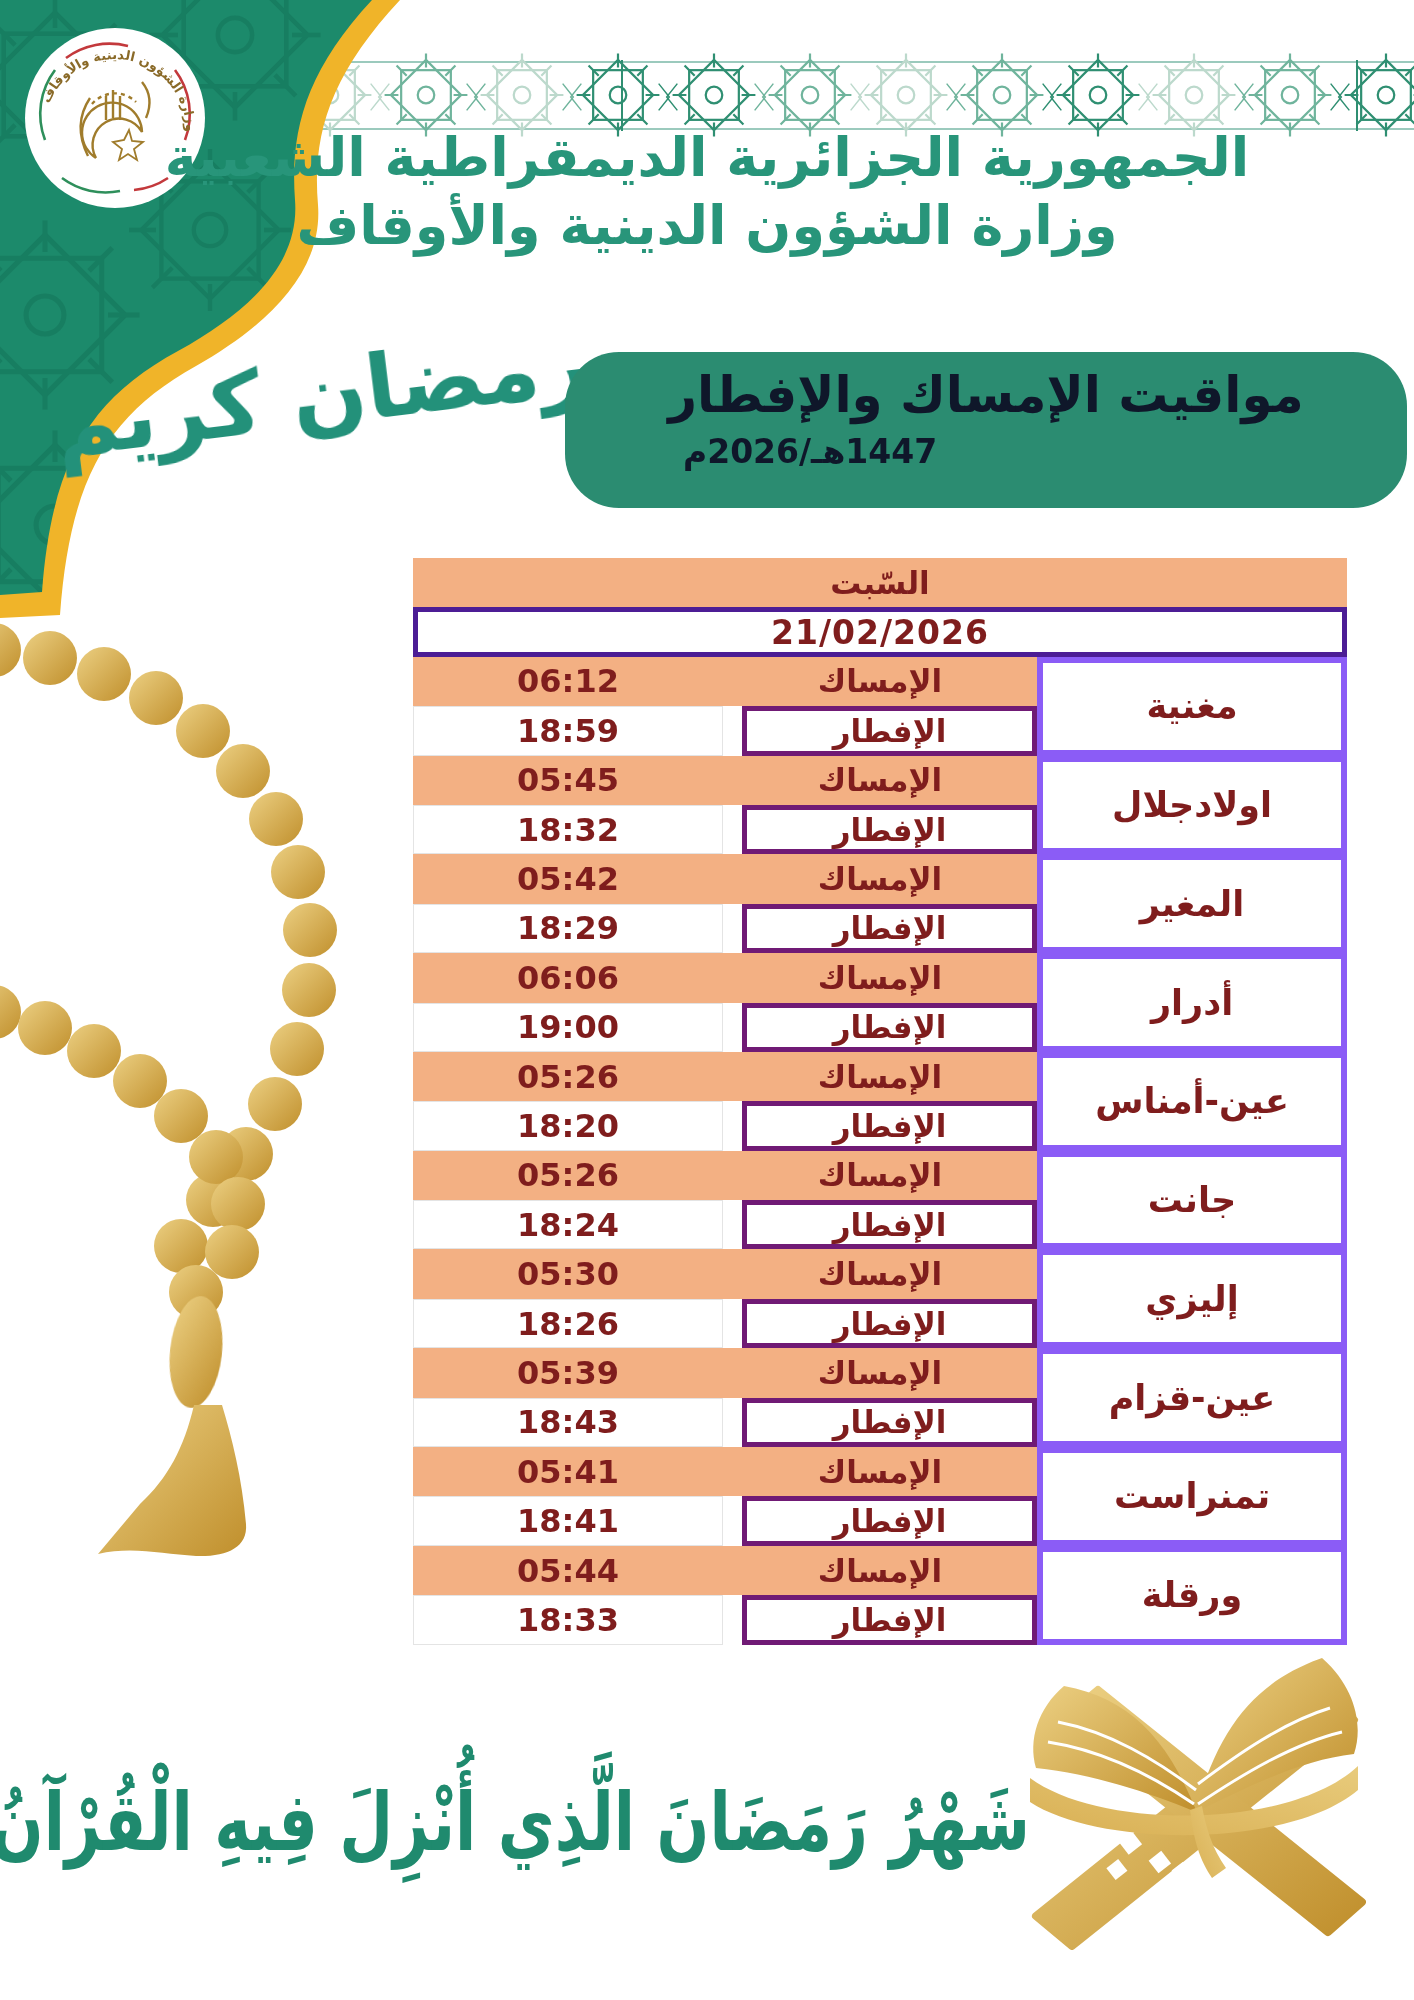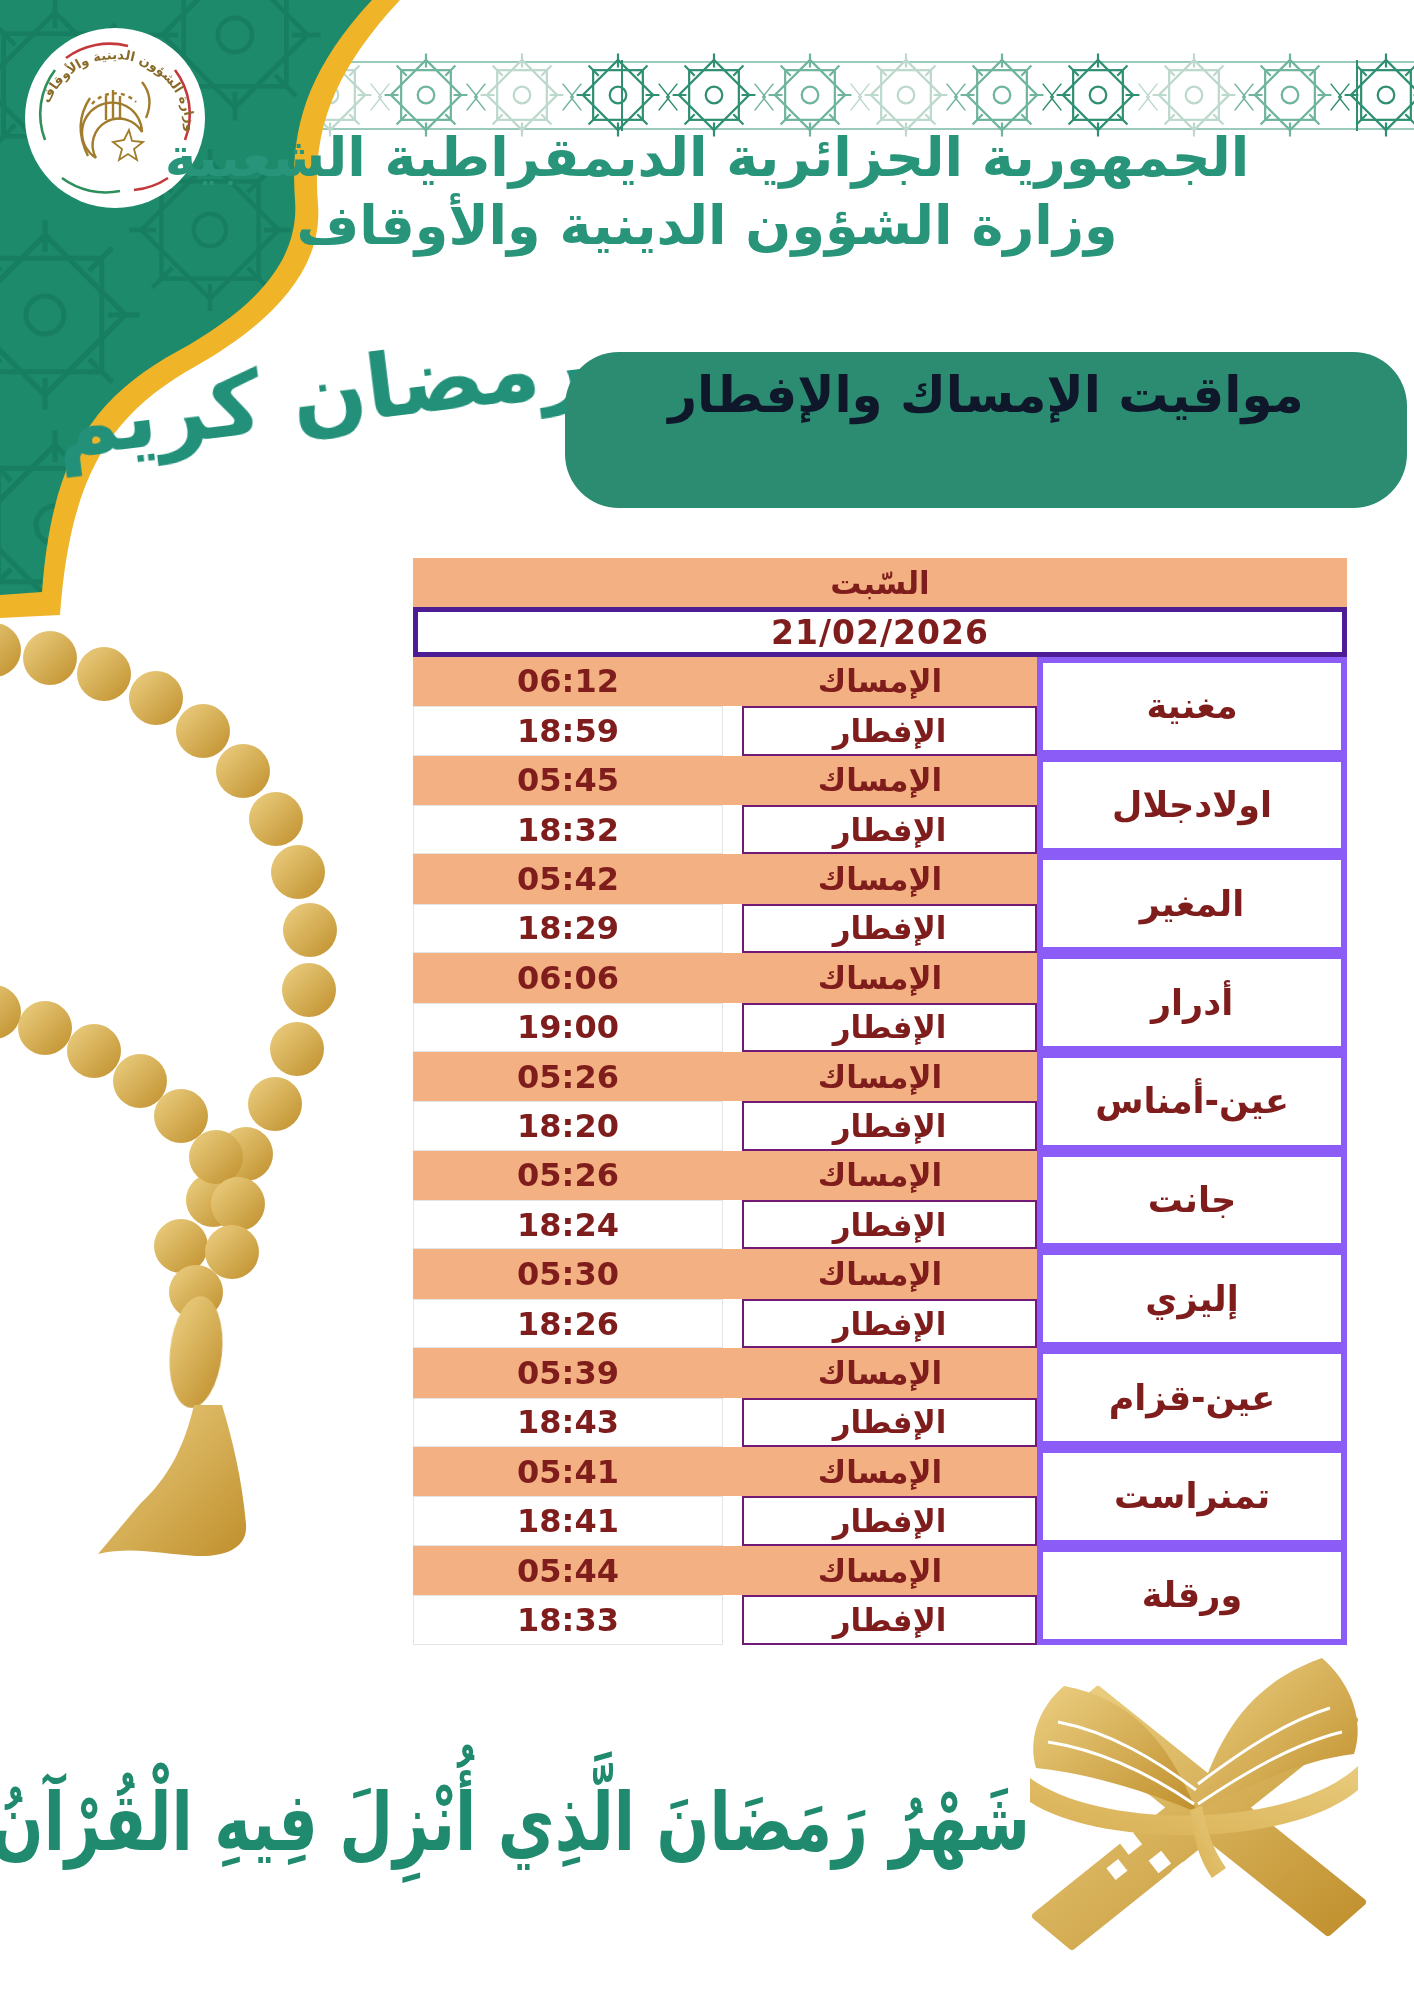--- a/index.html
+++ b/index.html
@@ -64,21 +64,21 @@
     grid-column:1/-1; background:#f3b083; font-size:31px;
   }
   .date-row {
     grid-column:1/-1; background:#fff; border:5px solid #4c1d95;
     font-size:33px; letter-spacing:1px;
   }
   .city-cell  { grid-column:1; grid-row:span 2; background:#fff; border:6px solid #8b5cf6; font-size:35px; }
   .imsak-row  { grid-column:2/4; background:#f3b083; display:flex; align-items:stretch; }
   .imsak-label{ width:314px; display:flex; align-items:center; justify-content:center; font-size:31px; font-weight:bold; }
   .imsak-time { width:310px; display:flex; align-items:center; justify-content:center; font-size:32px; font-weight:bold; }
-  .iftar-label{ grid-column:2; background:#fff; border:2px solid #701a75; font-size:31px;margin-left:19px; }
+  .iftar-label{ grid-column:2; background:#fff; border:5px solid #701a75; font-size:31px;margin-left:19px; }
   .iftar-time { grid-column:3; background:#fff; border:1px solid #e4e4e4; font-size:32px; }
 
   
   .verse {
     left:30px; top:1775px; width:1000px;
     color:#1f8a6e; font-weight:bold; font-size:62px;
     text-align:center; direction:rtl; white-space:nowrap;
     transform:scaleY(1.3); transform-origin:top center;
   }
 </style>
@@ -232,20 +232,21 @@
 
 <div class="abs titles">
   <div class="title-line">الجمهورية الجزائرية الديمقراطية الشعبية</div>
   <div class="title-line">وزارة الشؤون الدينية والأوقاف</div>
 </div>
 
 <div class="abs ramadan-callig">رمضان كريم</div>
 
 <div class="abs banner">
   <div class="banner-title">مواقيت الإمساك والإفطار</div>
+  <div class="banner-year">1447هـ/2026م</div>
 </div>
 
 <div class="ptable">
   <div class="cell day-header">السّبت</div>
   <div class="cell date-row">21/02/2026</div>
 
 <div class="cell city-cell">مغنية</div>
     <div class="imsak-row">
       <div class="imsak-label">الإمساك</div>
       <div class="imsak-time">06:12</div>

